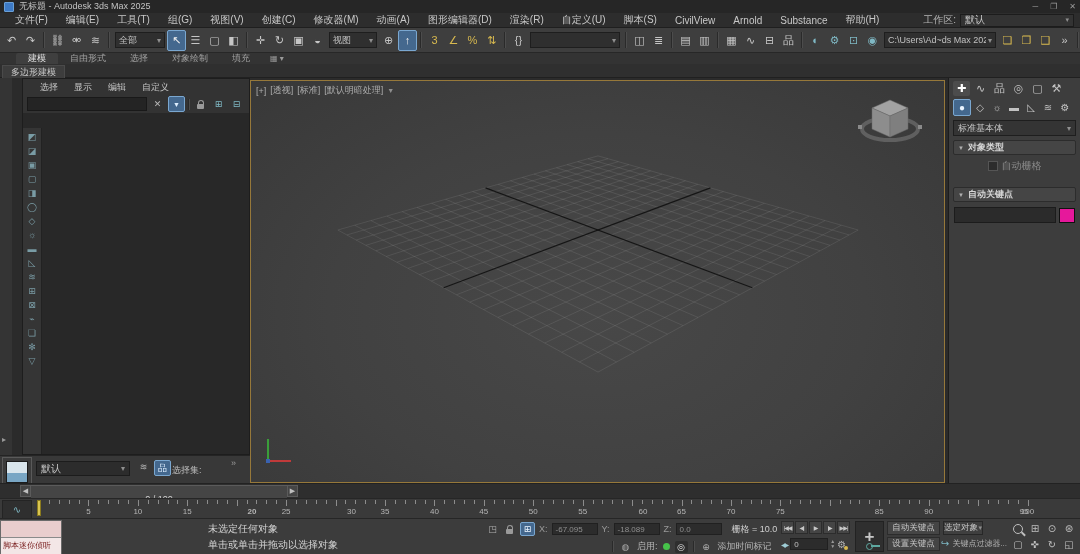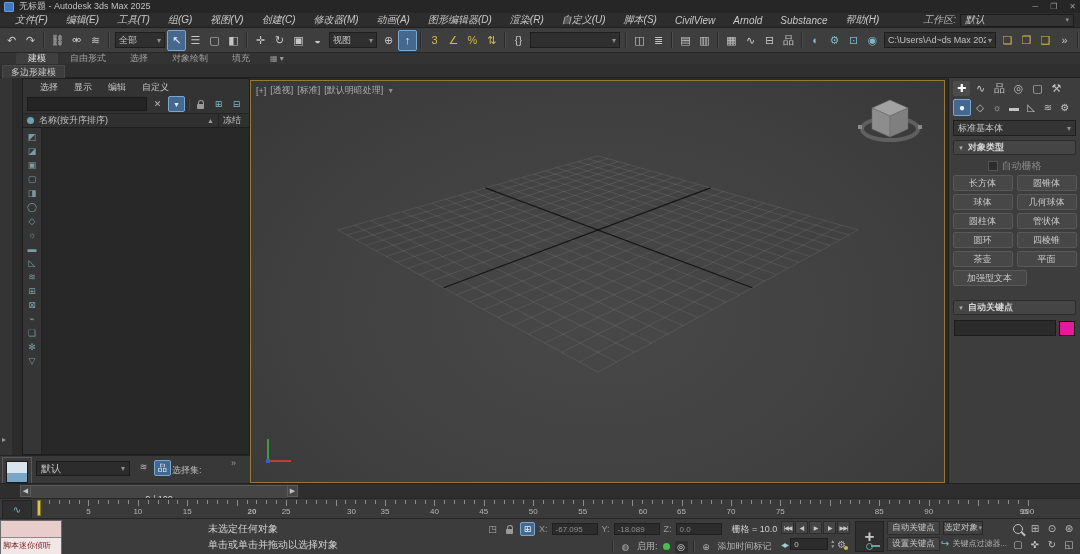--- a/index.html
+++ b/index.html
@@ -6,21 +6,21 @@
     background:#2b2b2b;font-family:"Liberation Sans","DejaVu Sans",sans-serif;
     color:#cfcfcf;font-size:10px;-webkit-font-smoothing:antialiased;}
   
   #titlebar{position:absolute;left:0;top:0;width:1080px;height:13px;background:#262626;
     display:flex;align-items:center;padding:0 4px;box-sizing:border-box;}
   #app-icon{width:8px;height:8px;background:#3d7ac6;border:1px solid #6aa0d8;border-radius:1px;margin-right:5px;}
   #titlebar .ttl{font-size:9px;color:#c2c2c2;}
   #win-controls{margin-left:auto;display:flex;gap:12px;color:#9a9a9a;font-size:8px;}
   
   #menubar{position:absolute;left:0;top:13px;width:1080px;height:15px;background:#2d2d2d;
-    border-bottom:1px solid #1f1f1f;display:flex;align-items:center;box-sizing:border-box;font-style:italic;}
+    border-bottom:1px solid #1f1f1f;display:flex;align-items:center;box-sizing:border-box;}
   #menu-items{display:flex;align-items:center;padding-left:6px;}
   .menu-item{padding:0 9px;font-size:10px;color:#c8c8c8;white-space:nowrap;}
   #workspace{margin-left:auto;display:flex;align-items:center;gap:4px;padding-right:6px;}
   #workspace .lbl{color:#b5b5b5;}
   #workspace .box{width:104px;height:11px;background:#333;border:1px solid #1c1c1c;
     display:flex;align-items:center;justify-content:space-between;padding:0 4px;color:#c8c8c8;}
   
   #maintoolbar{position:absolute;left:0;top:28px;width:1080px;height:25px;background:#3e3e3e;
     border-bottom:1px solid #272727;display:flex;align-items:center;padding:0 2px;box-sizing:border-box;white-space:nowrap;overflow:hidden;}
   .tb-icon{display:inline-flex;align-items:center;justify-content:center;width:17px;height:19px;
@@ -309,26 +309,20 @@
     <span id="exp-search" title=""></span>
     <span class="exp-sicon">✕</span>
     <span class="exp-sicon blue" style="font-size:7px;">▼</span>
     <span class="vsep"></span>
     <span class="exp-sicon">
         <span class="lockico"></span>
       </span>
     <span class="exp-sicon teal">⊞</span>
     <span class="exp-sicon teal">⊟</span>
   </div>
-  <div id="exp-colhdr">
-    <span class="dot"></span>
-    <span>名称(按升序排序)</span>
-    <span class="sort">▲</span>
-    <span class="frz">冻结</span>
-  </div>
   <div id="exp-body">
     <div id="exp-sidebar">
         <span class="side-icon">◩</span>
         <span class="side-icon">◪</span>
         <span class="side-icon">▣</span>
         <span class="side-icon">▢</span>
         <span class="side-icon">◨</span>
         <span class="side-icon">◯</span>
         <span class="side-icon">◇</span>
         <span class="side-icon">☼</span>
@@ -451,33 +445,20 @@
     <b>▾</b>
   </div>
   <div class="rollout-h">
     <span class="r-arrow">▼</span>
     <span>对象类型</span>
   </div>
   <div id="autogrid-row">
     <span class="cbx"></span>
     <span>自动栅格</span>
   </div>
-  <div id="prim-grid">
-      <div class="prim-btn">长方体</div>
-      <div class="prim-btn">圆锥体</div>
-      <div class="prim-btn">球体</div>
-      <div class="prim-btn">几何球体</div>
-      <div class="prim-btn">圆柱体</div>
-      <div class="prim-btn">管状体</div>
-      <div class="prim-btn">圆环</div>
-      <div class="prim-btn">四棱锥</div>
-      <div class="prim-btn">茶壶</div>
-      <div class="prim-btn">平面</div>
-      <div class="prim-btn wide">加强型文本</div>
-    </div>
   <div class="rollout-h" style="margin-top:14px;">
     <span class="r-arrow">▼</span>
     <span>自动关键点</span>
   </div>
   <div id="name-row">
     <span id="name-field"></span>
     <span id="color-swatch" style="background: rgb(230, 24, 155);"></span>
   </div>
 </div>
 

